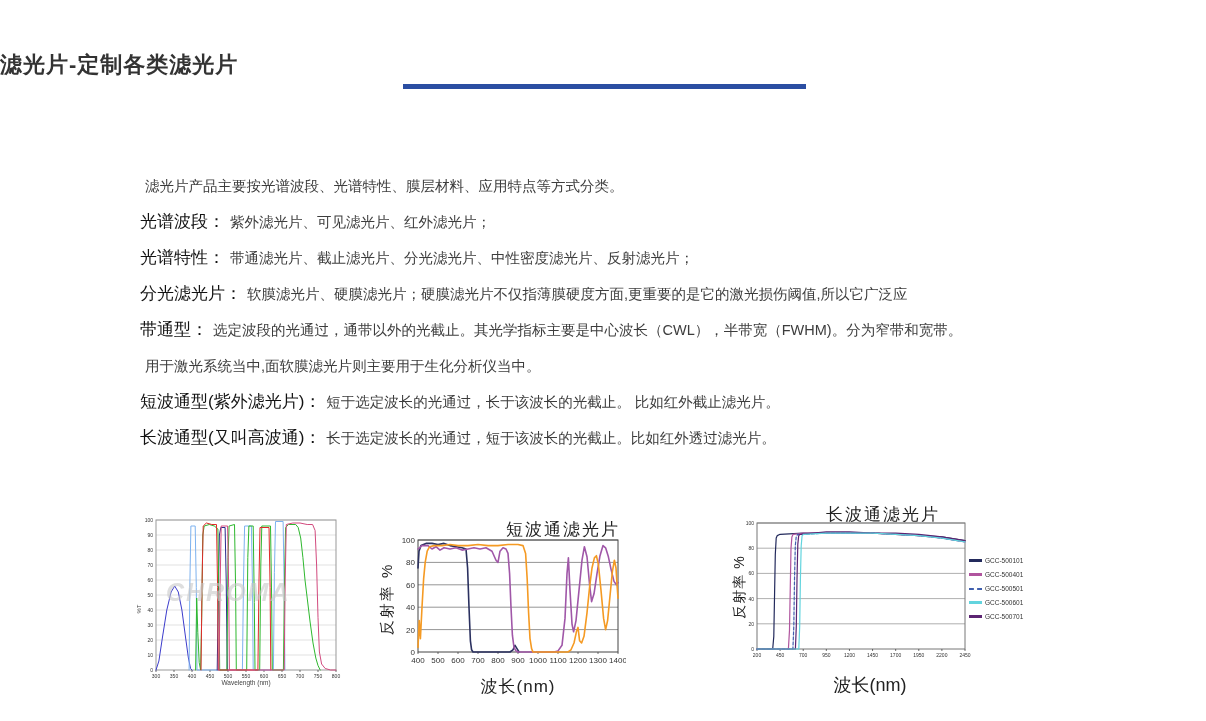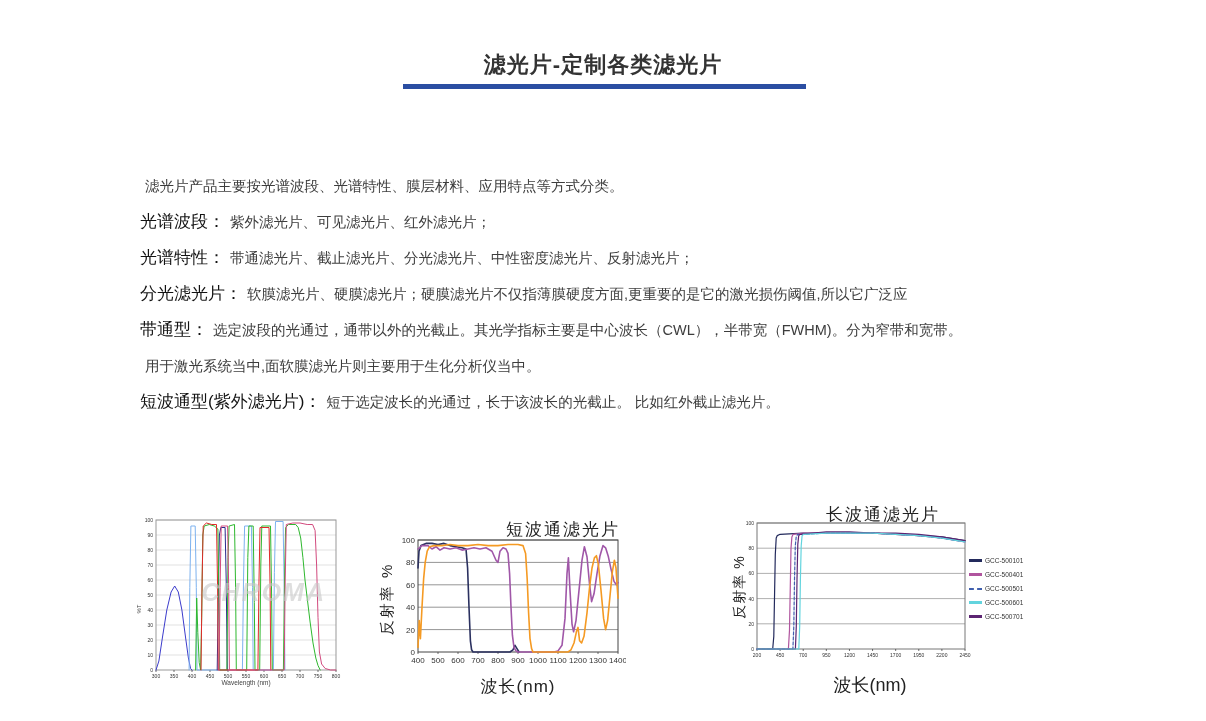--- a/index.html
+++ b/index.html
@@ -1,27 +1,27 @@
 <!DOCTYPE html>
 <html><head>
 <meta charset="utf-8">
 <style>
   html,body{margin:0;padding:0;background:#fff;}
   .page{position:relative;width:1206px;height:721px;background:#ffffff;overflow:hidden;
         font-family:"Liberation Sans","DejaVu Sans",sans-serif;}
-  .page-title{position:absolute;top:50px;left:0;width:100%;text-align:center;
+  .page-title{position:absolute;top:50px;left:0;width:100%;
         font-size:22px;font-weight:bold;color:#333;letter-spacing:1px;}
   .title-underline{position:absolute;left:403px;top:84px;width:403px;height:5px;background:#2b4ea2;}
   .content{position:absolute;left:140px;top:168px;width:970px;}
   .row{line-height:36px;font-size:14.5px;color:#3d3d3d;white-space:nowrap;}
   .row .lbl{font-size:17px;font-weight:normal;color:#121212;margin-right:5px;}
   
   .c1{position:absolute;left:140px;top:514px;width:204px;height:186px;}
   .c1 svg{position:absolute;left:0;top:0;}
-  .c1 .wm{position:absolute;left:26px;top:64px;width:160px;text-align:right;font-size:25px;
+  .c1 .wm{position:absolute;left:26px;top:64px;width:160px;text-align:left;font-size:25px;
         font-weight:bold;font-style:italic;color:#c9c9c9;opacity:.6;letter-spacing:2px;}
   .c1 .xl{position:absolute;left:41px;top:165px;width:130px;text-align:center;font-size:6.5px;color:#444;}
   .c1 .yl{position:absolute;left:-6px;top:92px;font-size:6px;color:#444;transform:rotate(-90deg);}
   
   .c2{position:absolute;left:372px;top:512px;width:382px;height:204px;}
   .c2 .ct{position:absolute;left:48px;top:6px;width:200px;text-align:right;font-size:17px;color:#222;letter-spacing:2px;}
   .c2 .yl{position:absolute;left:6px;top:148px;width:122px;text-align:center;font-size:15px;color:#222;
         transform:rotate(-90deg);transform-origin:0 0;letter-spacing:2px;}
   .c2 svg{position:absolute;left:14px;top:24px;}
   .c2 .xl{position:absolute;left:66px;top:163px;width:160px;text-align:center;font-size:17px;color:#222;letter-spacing:1px;}
@@ -50,20 +50,21 @@
   <div class="title-underline"></div>
 
   <div class="content">
     <div class="row"><span class="lbl"></span><span class="txt">滤光片产品主要按光谱波段、光谱特性、膜层材料、应用特点等方式分类。</span></div>
     <div class="row"><span class="lbl">光谱波段：</span><span class="txt">紫外滤光片、可见滤光片、红外滤光片；</span></div>
     <div class="row"><span class="lbl">光谱特性：</span><span class="txt">带通滤光片、截止滤光片、分光滤光片、中性密度滤光片、反射滤光片；</span></div>
     <div class="row"><span class="lbl">分光滤光片：</span><span class="txt">软膜滤光片、硬膜滤光片；硬膜滤光片不仅指薄膜硬度方面,更重要的是它的激光损伤阈值,所以它广泛应</span></div>
     <div class="row"><span class="lbl">带通型：</span><span class="txt">选定波段的光通过，通带以外的光截止。其光学指标主要是中心波长（CWL），半带宽（FWHM)。分为窄带和宽带。</span></div>
     <div class="row"><span class="lbl"></span><span class="txt">用于激光系统当中,面软膜滤光片则主要用于生化分析仪当中。</span></div>
     <div class="row"><span class="lbl">短波通型(紫外滤光片)：</span><span class="txt">短于选定波长的光通过，长于该波长的光截止。 比如红外截止滤光片。</span></div>
+    <div class="row"><span class="lbl">长波通型(又叫高波通)：</span><span class="txt">长于选定波长的光通过，短于该波长的光截止。比如红外透过滤光片。</span></div>
   </div>
 
   <div class="c1">
     <svg width="204" height="186">
         <text x="13" y="157.92307692307693" text-anchor="end" font-size="5" fill="#333">0</text>
         <line x1="16" y1="141" x2="196" y2="141" stroke="#d9d9d9" stroke-width="0.8"></line>
         <text x="13" y="142.92307692307693" text-anchor="end" font-size="5" fill="#333">10</text>
         <line x1="16" y1="126" x2="196" y2="126" stroke="#d9d9d9" stroke-width="0.8"></line>
         <text x="13" y="127.92307692307692" text-anchor="end" font-size="5" fill="#333">20</text>
         <line x1="16" y1="111" x2="196" y2="111" stroke="#d9d9d9" stroke-width="0.8"></line>

